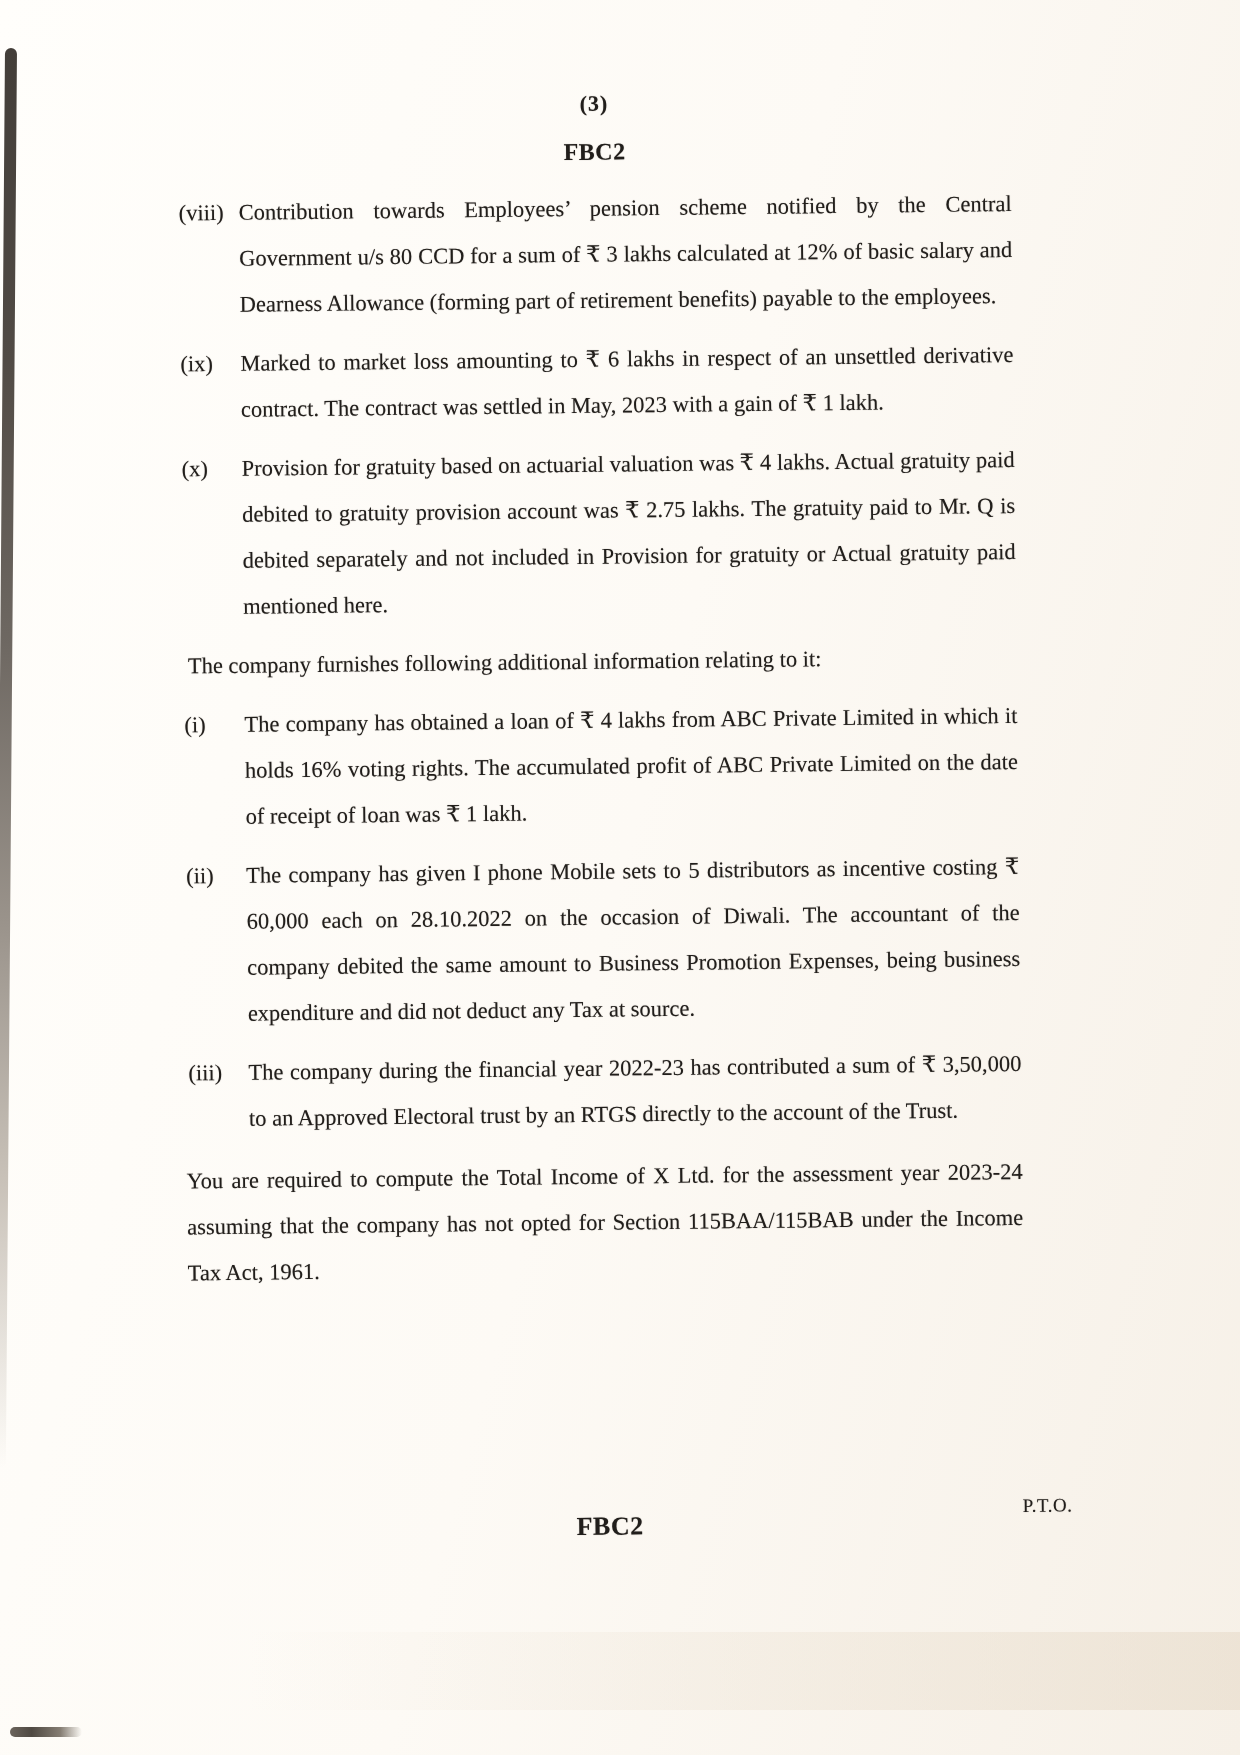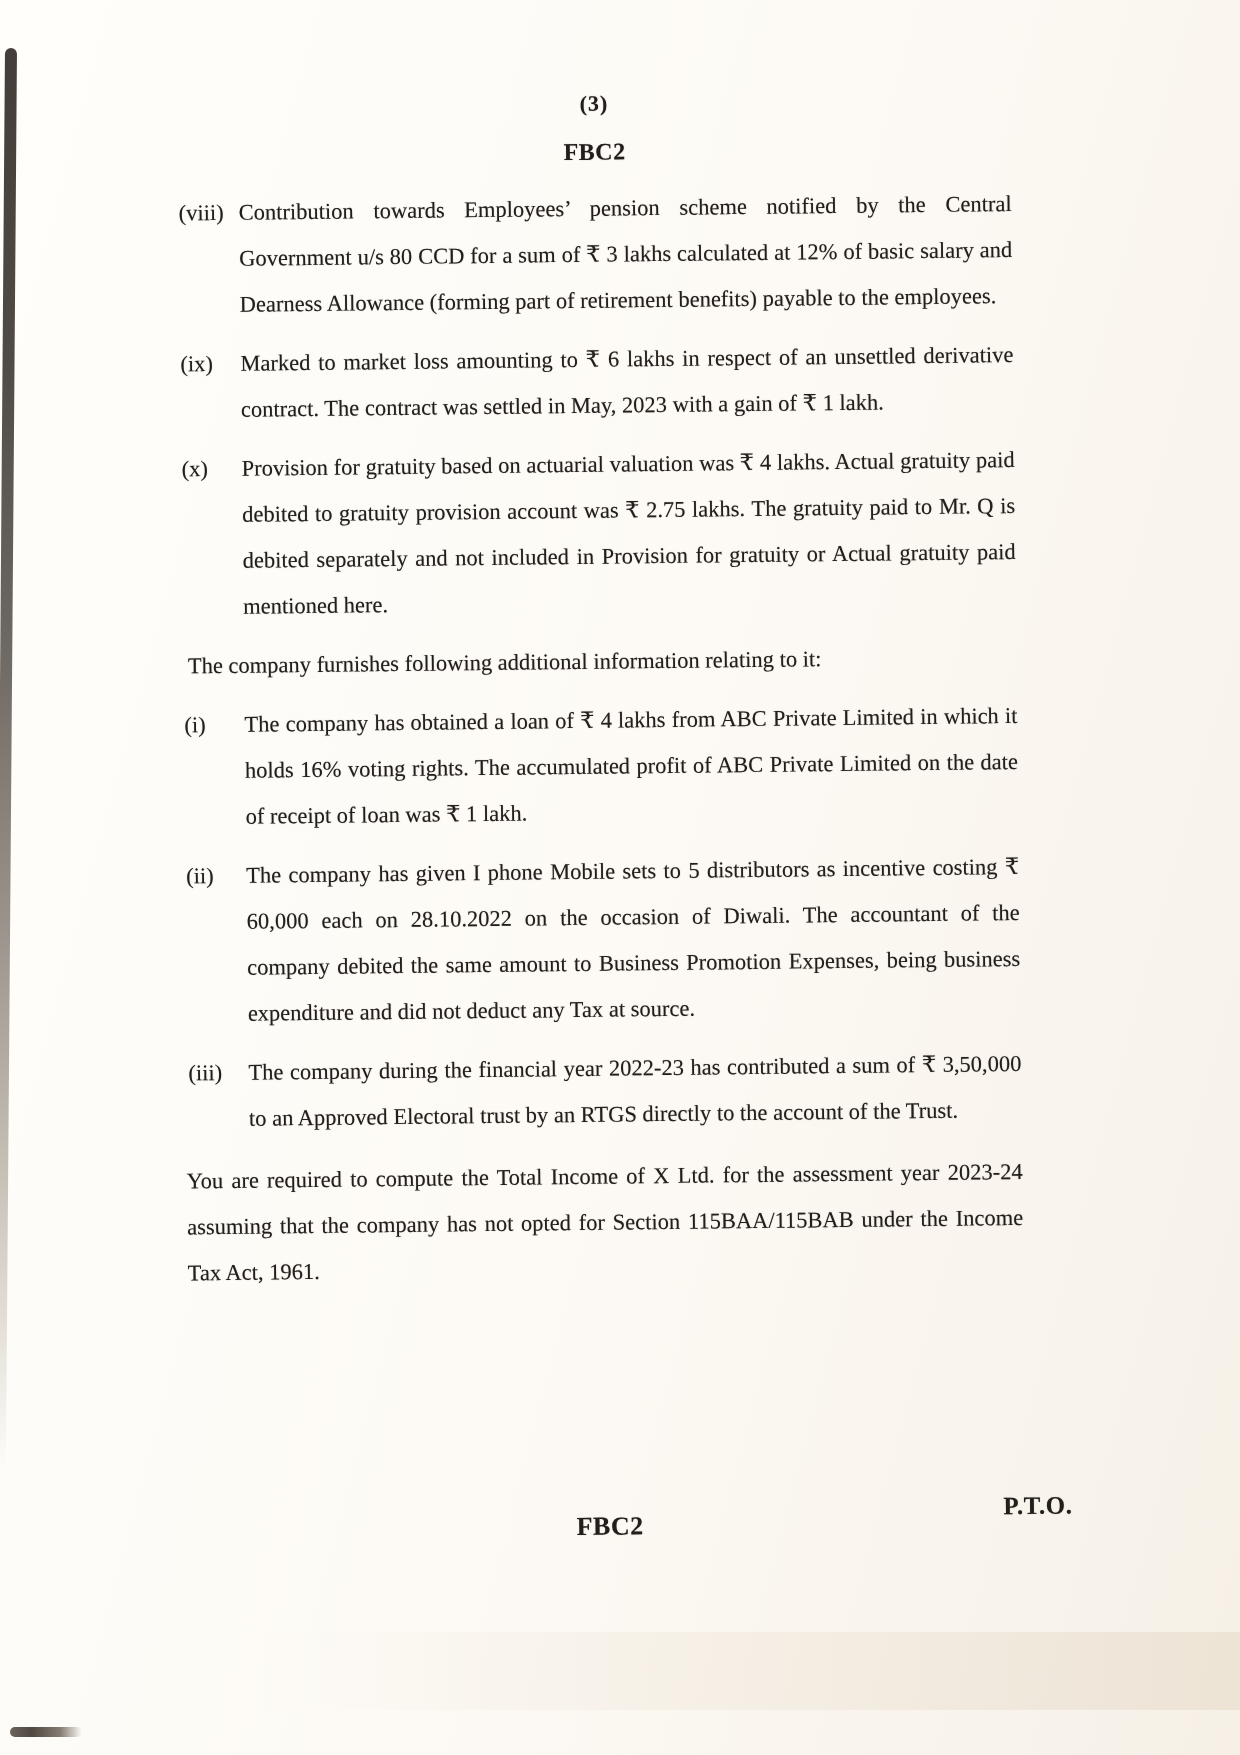--- a/index.html
+++ b/index.html
@@ -62,21 +62,21 @@
     position: relative;
     margin-top: 212px;
     height: 46px;
   }
   .footer-code {
     display: block; text-align: center; font-weight: bold; font-size: 26px;
     letter-spacing: 0.5px;
   }
   .footer-pto {
     position: absolute; right: -46px; top: -16px;
-    font-weight: bold; font-size: 25px; letter-spacing: 0.5px;
+    font-weight: normal; font-size: 19px; letter-spacing: 0.5px;
   }
 </style>
 </head>
 <body>
 
 <div class="scan-strip"></div>
 <div class="scan-band"></div>
 <div class="scan-smudge"></div>
 
 <div class="page-content">

